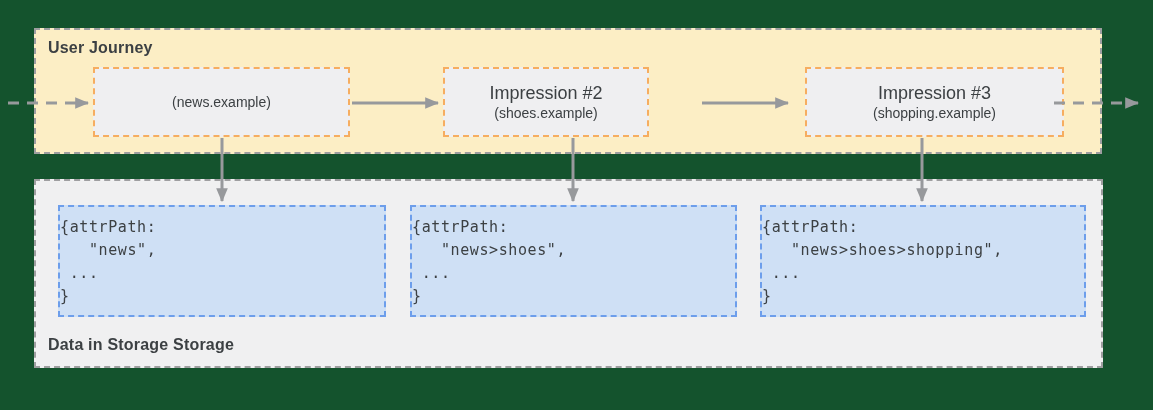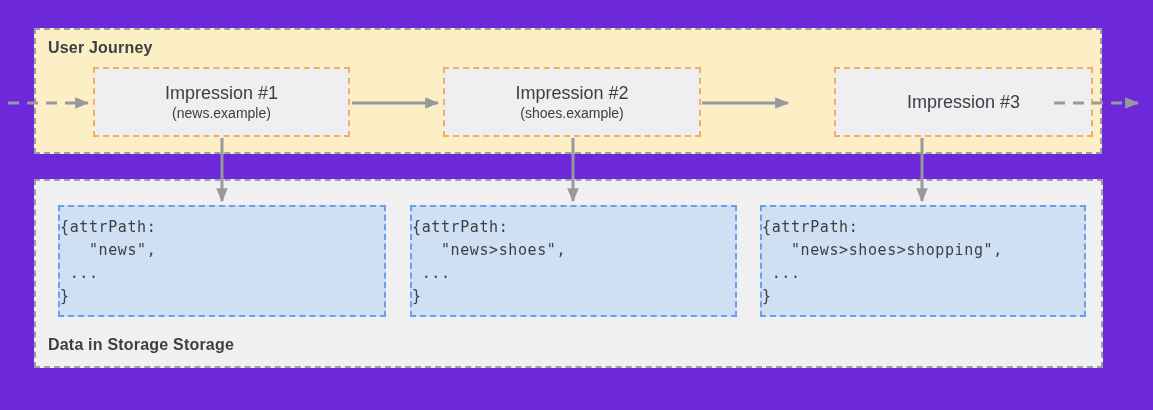--- a/index.html
+++ b/index.html
@@ -13,21 +13,21 @@
     --entry-border:#6D9EEB;
     --arrow:#97999C;
     --text:#3C4043;
   }
   *{box-sizing:border-box;margin:0;padding:0;}
   html,body{background:#ffffff;}
   .canvas{
     position:relative;
     width:1153px;
     height:410px;
-    background:#6d28d9;
+    background:#14532d;
     font-family:"Liberation Sans", sans-serif;
     color:var(--text);
     overflow:hidden;
   }
   .journey-band{
     position:absolute;
     left:34px; top:28px;
     width:1068px; height:126px;
     background:var(--journey-fill);
     border:2px dashed var(--journey-border);
@@ -57,22 +57,22 @@
     background:var(--impression-fill);
     border:2px dashed var(--impression-border);
     display:flex;
     flex-direction:column;
     align-items:center;
     justify-content:center;
     gap:2px;
     text-align:center;
   }
   .imp-1{left:93px;  width:257px;}
-  .imp-2{left:443px; width:258px;}
-  .imp-3{left:834px; width:259px;}
+  .imp-2{left:443px; width:206px;}
+  .imp-3{left:805px; width:259px;}
   .imp-title{font-size:18px; line-height:20px; color:var(--text);}
   .imp-sub{font-size:14px; line-height:17px; color:var(--text);}
   .entry-box{
     position:absolute;
     top:205px;
     height:112px;
     background:var(--entry-fill);
     border:2px dashed var(--entry-border);
     font-family:"DejaVu Sans Mono","Liberation Mono",monospace;
     font-size:15px;
@@ -112,31 +112,31 @@
 
   <section class="journey-band">
     <div class="band-label">User Journey</div>
   </section>
 
   <section class="storage-band">
     <div class="band-label">Data in Storage Storage</div>
   </section>
 
   <div class="impression-box imp-1">
-    <div class="imp-title">Impression #1</div>
     <div class="imp-sub">(news.example)</div>
   </div>
 
   <div class="impression-box imp-2">
     <div class="imp-title">Impression #2</div>
     <div class="imp-sub">(shoes.example)</div>
   </div>
 
   <div class="impression-box imp-3">
     <div class="imp-title">Impression #3</div>
+    <div class="imp-sub">(shopping.example)</div>
   </div>
 
   <pre class="entry-box entry-1">{attrPath:
    "news",
  ...
 }</pre>
 
   <pre class="entry-box entry-2">{attrPath:
    "news&gt;shoes",
  ...

